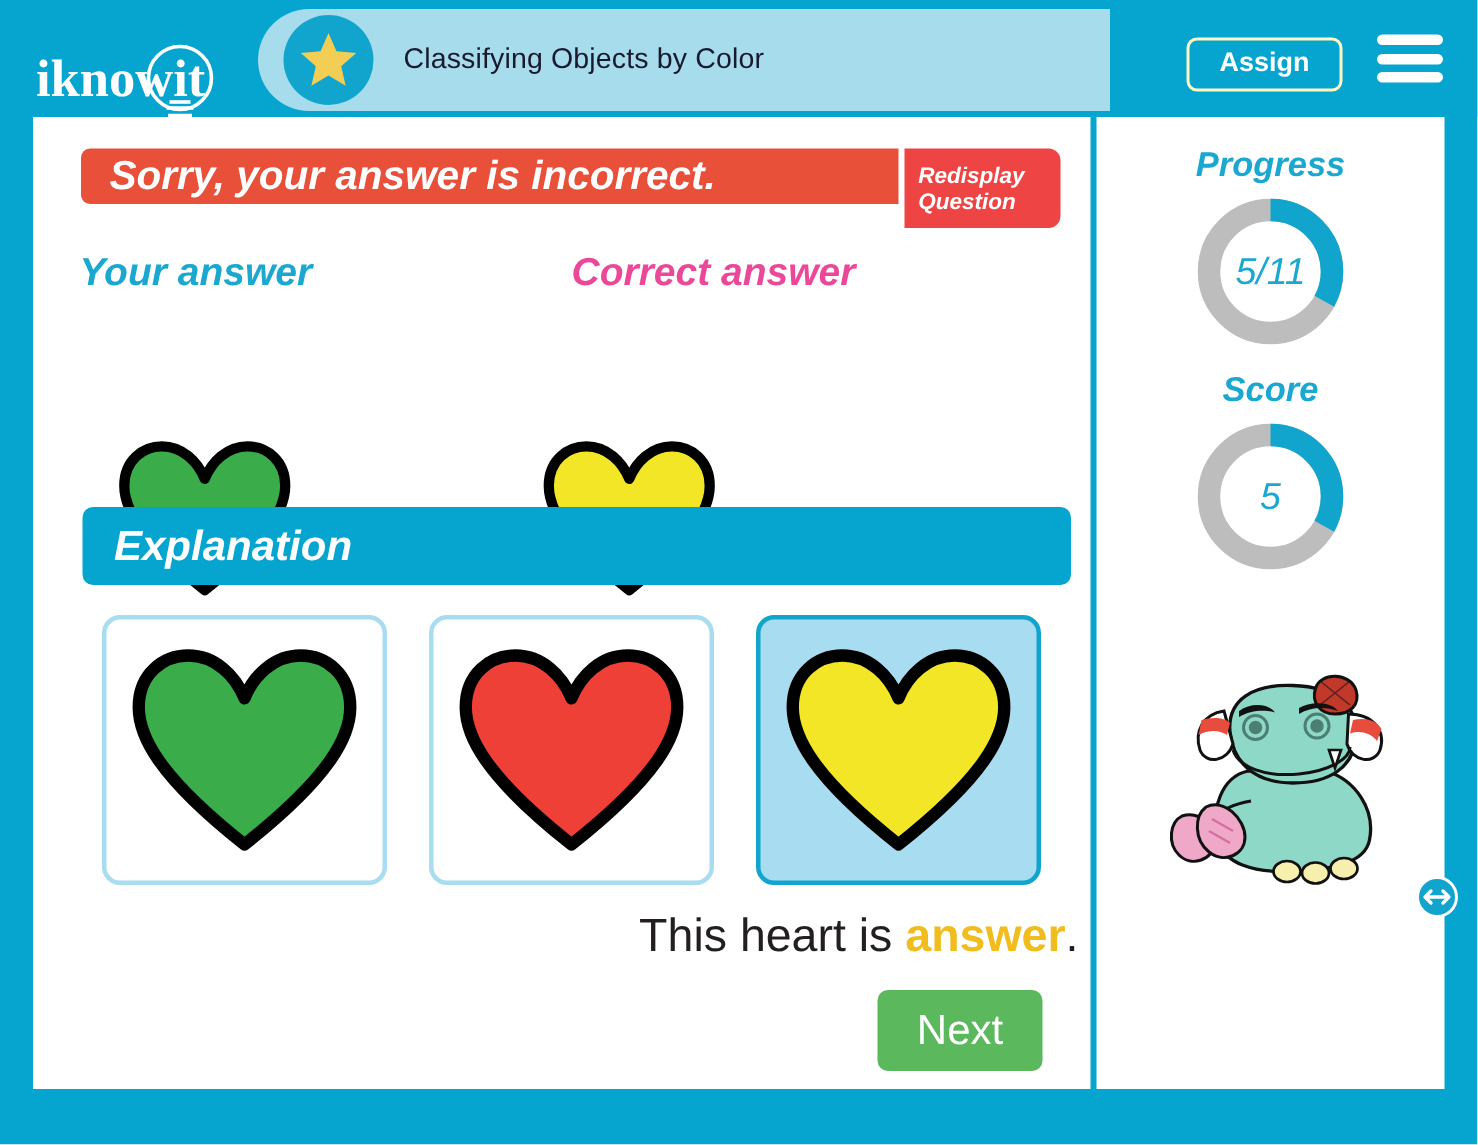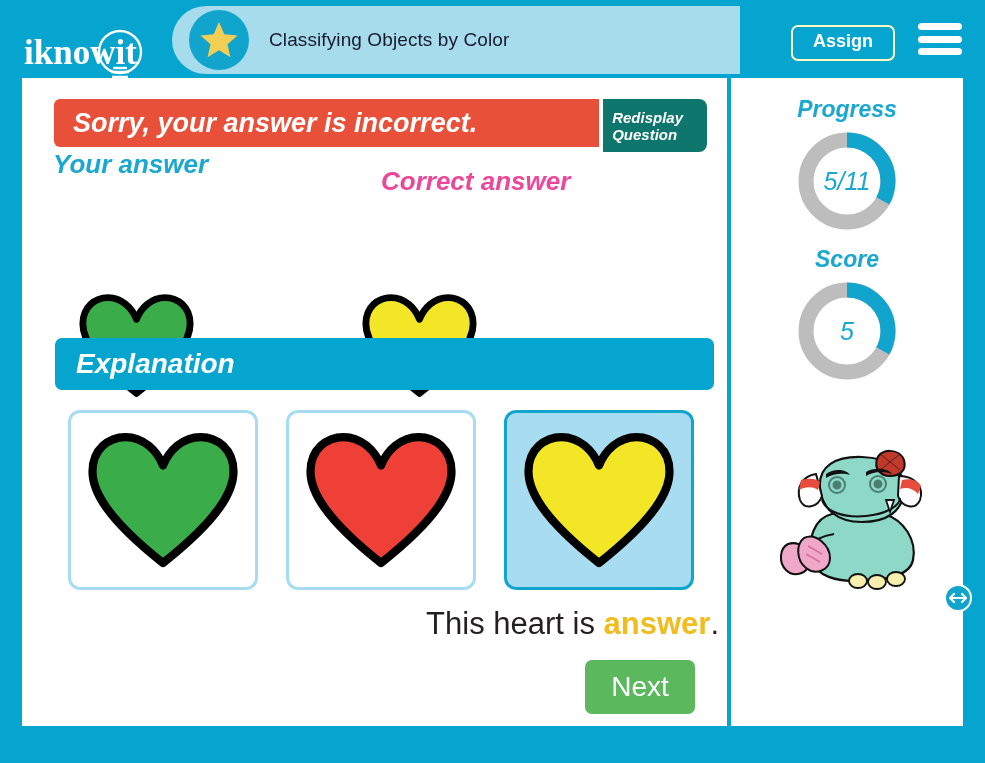--- a/index.html
+++ b/index.html
@@ -86,56 +86,56 @@
 
   
   #main { position: absolute; left: 0; top: 0; width: 705px; height: 648px; }
 
   #result-row {
     position: absolute; left: 32px; top: 21px;
     width: 653px; height: 53px;
     display: flex;
   }
   #result-banner {
-    width: 546px; height: 48px;
+    width: 546px; height: 37px;
     background: #E8503A;
     border-radius: 6px 0 0 6px;
     display: flex; align-items: center;
     padding-left: 19px;
     color: #ffffff;
     font-size: 27px;
     font-weight: bold;
     font-style: italic;
     white-space: nowrap;
   }
   #redisplay-btn {
     width: 104px; height: 53px;
     margin-left: 4px;
-    background: #0f766e;
+    background: #ef4444;
     border-radius: 0 8px 8px 0;
     color: #ffffff;
     font-size: 15px;
     font-weight: bold;
     font-style: italic;
     line-height: 17px;
     display: flex; flex-direction: column; justify-content: center;
     padding-left: 9px;
     cursor: pointer;
     border: none;
     text-align: left;
   }
 
   .answer-label {
     position: absolute;
     font-size: 26px;
     font-weight: bold;
     font-style: italic;
     white-space: nowrap;
   }
-  #your-answer-label { left: 31px; top: 71px; color: #1AA7D0; }
+  #your-answer-label { left: 31px; top: 88px; color: #1AA7D0; }
   #correct-answer-label { left: 315px; top: 88px; color: #ec4899; margin-left: 44px; }
 
   #your-answer-shape { position: absolute; left: 57px; top: 215px; }
   #correct-answer-shape { position: absolute; left: 340px; top: 215px; }
 
   #explanation-banner {
     position: absolute; left: 33px; top: 260px;
     width: 659px; height: 52px;
     background: #06A5D0;
     border-radius: 7px;

